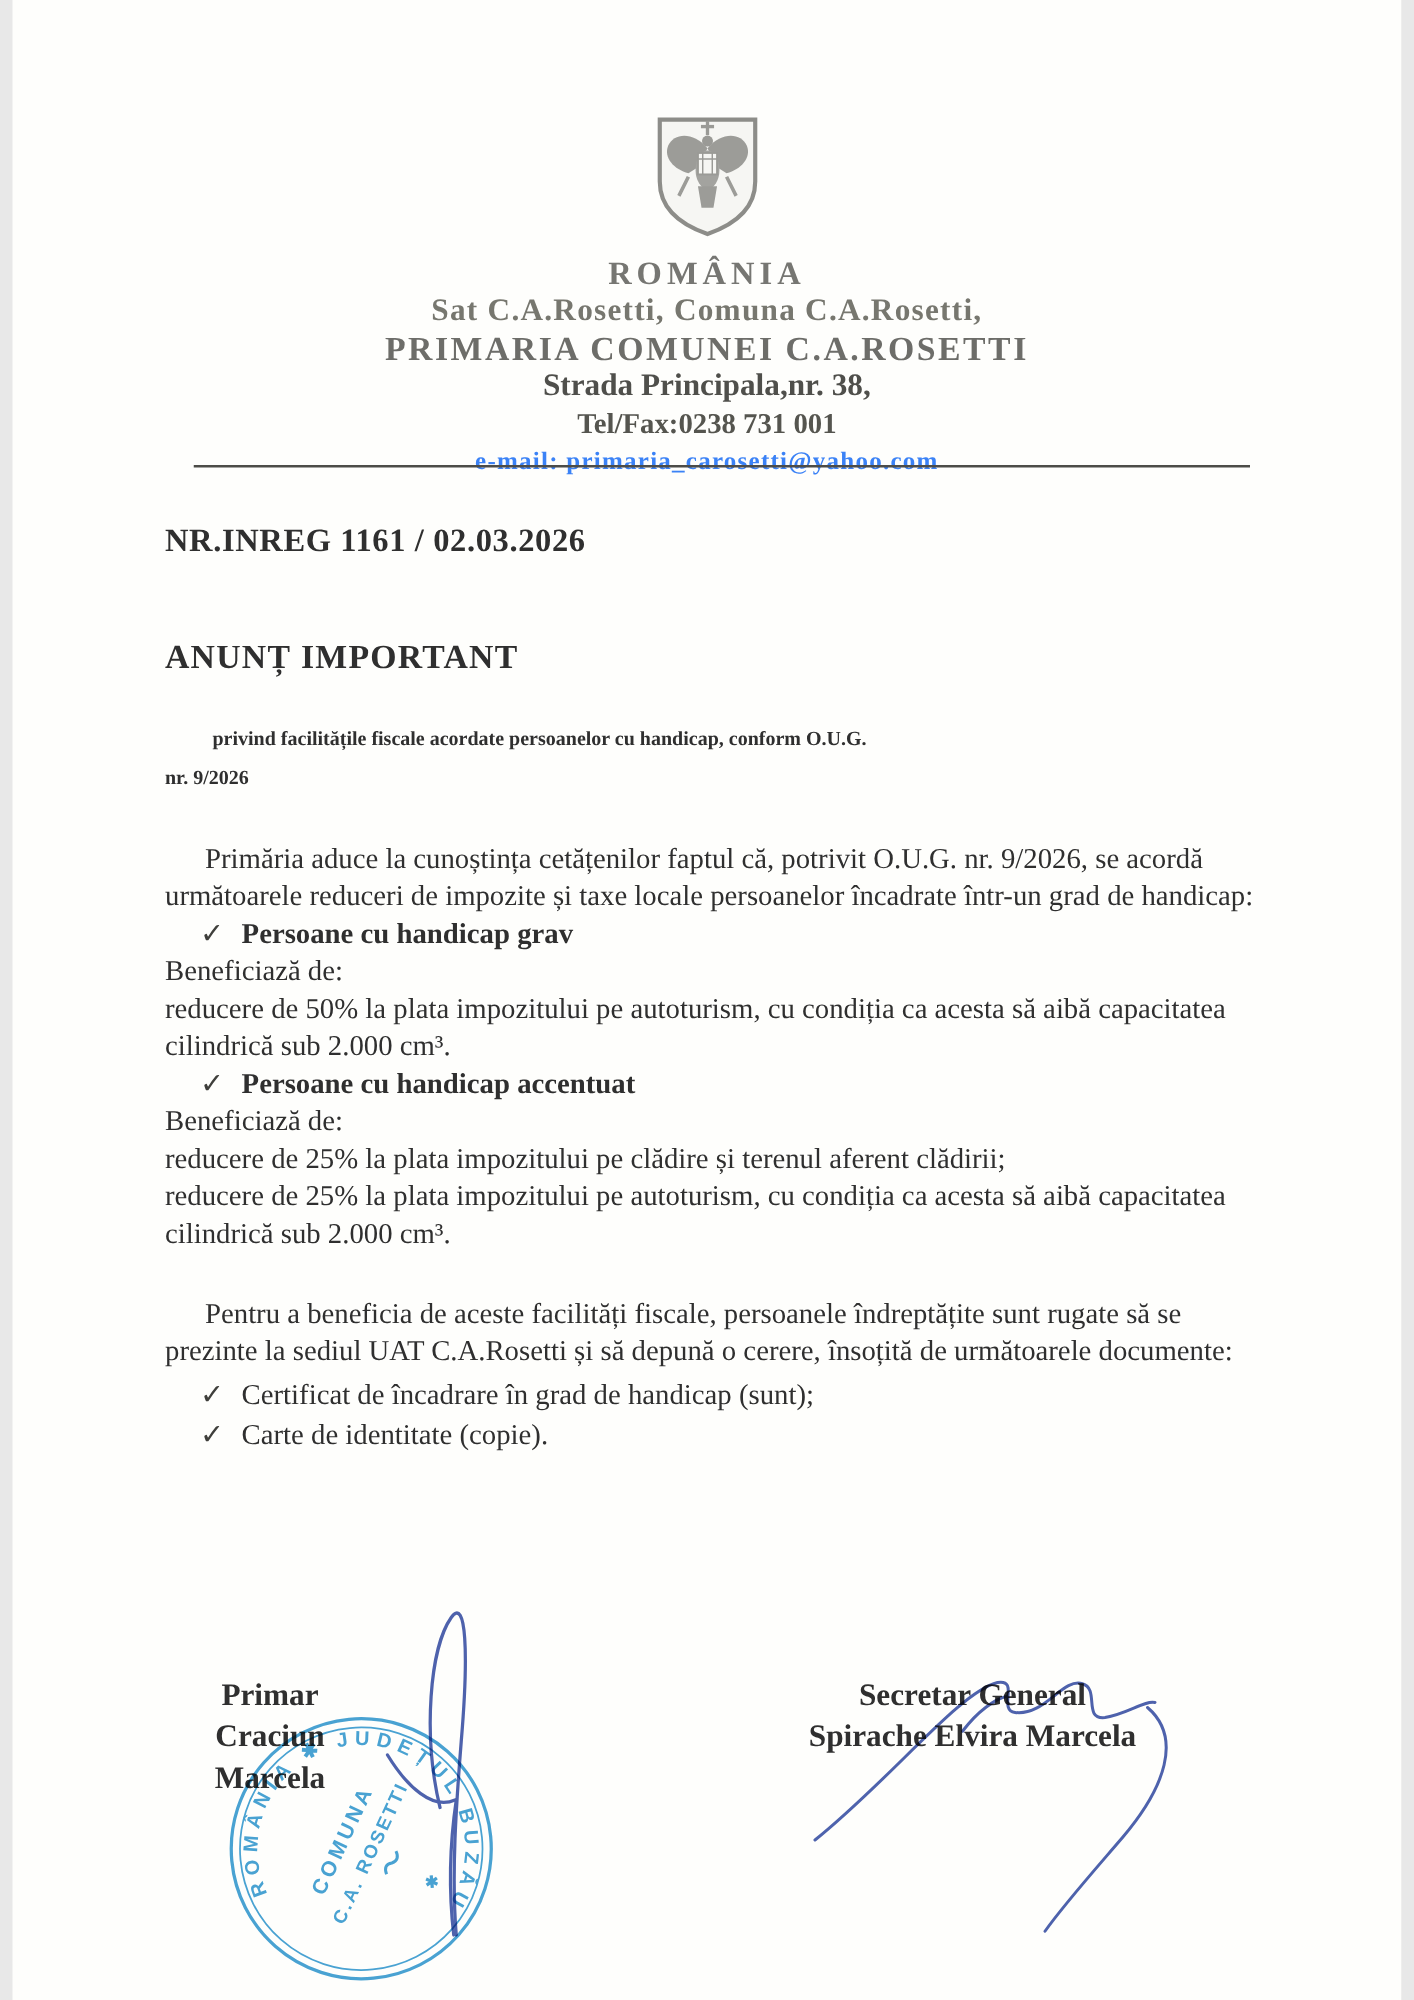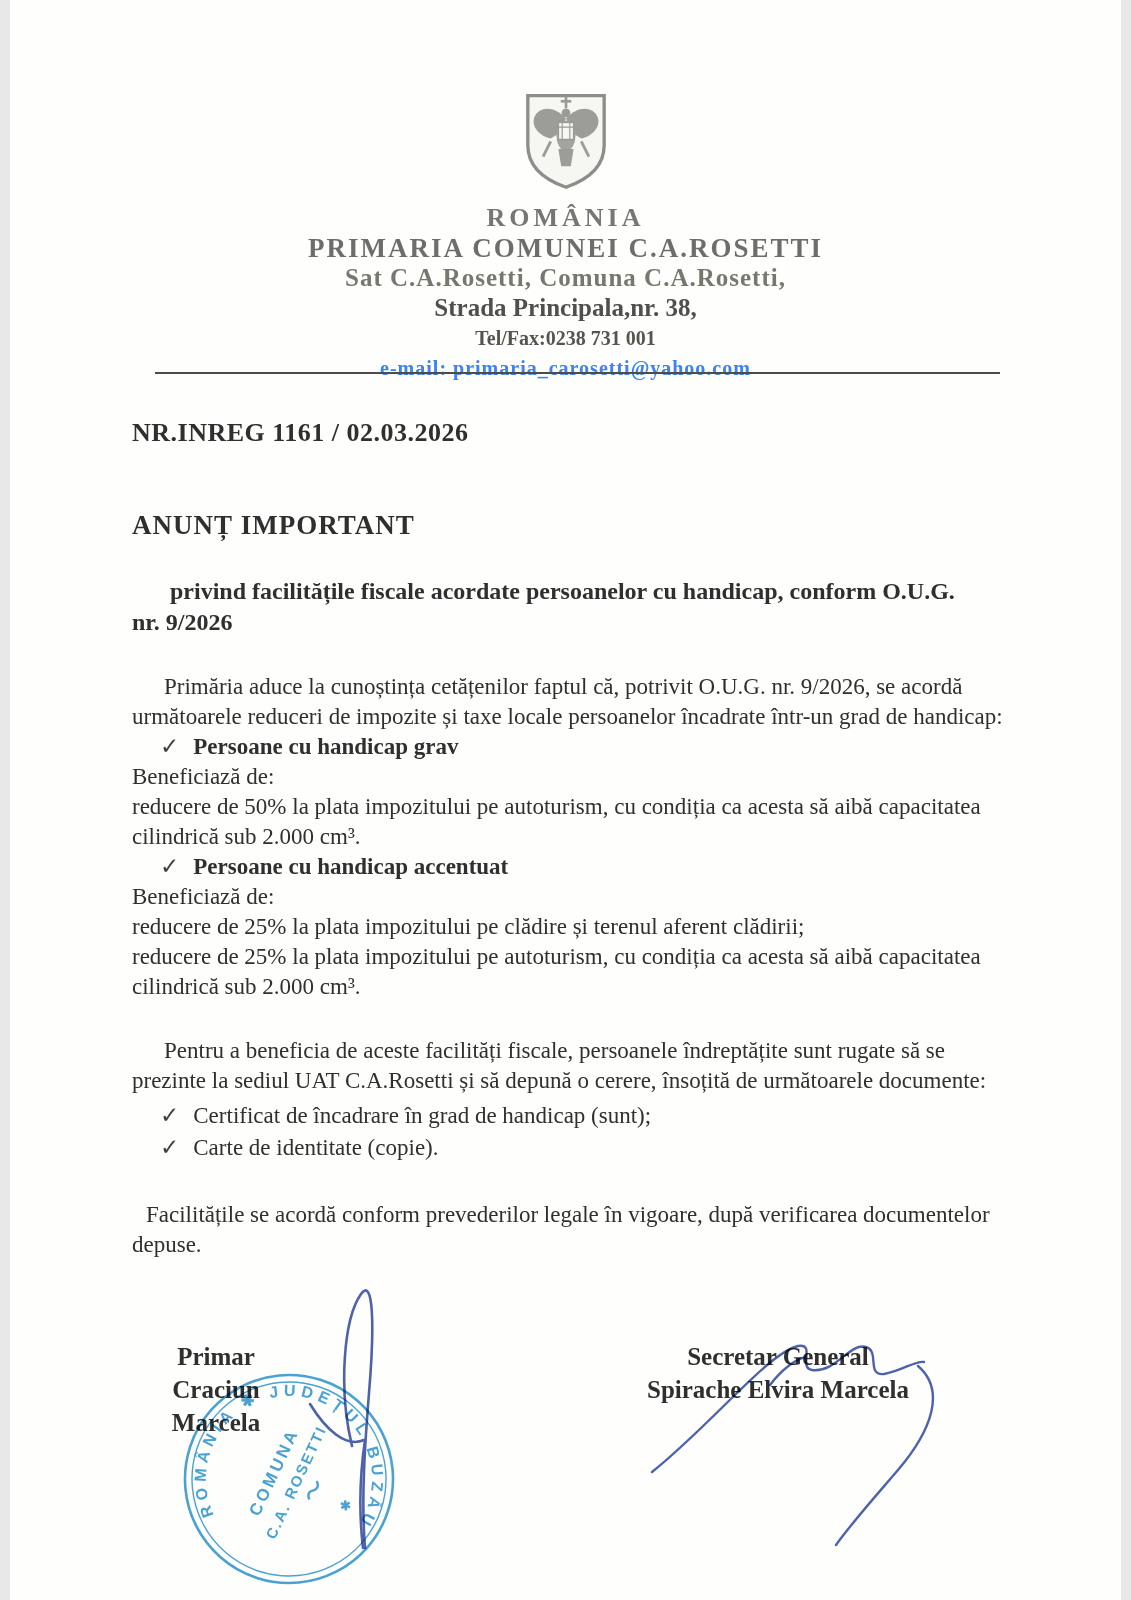--- a/index.html
+++ b/index.html
@@ -13,28 +13,28 @@
     overflow:hidden;
   }
   
   .letterhead{position:absolute;top:0;left:0;width:100%;text-align:center;}
   .coa{margin-top:88px;}
   .h-line{line-height:30px;font-weight:bold;}
   .h-country{margin-top:6px;font-size:26px;letter-spacing:4px;color:#767672;}
   .h-inst{font-size:27px;letter-spacing:2px;color:#6d6d69;}
   .h-addr1{font-size:25px;letter-spacing:1px;color:#77776f;}
   .h-addr2{font-size:25px;color:#4f4f4b;}
-  .h-tel{font-size:20px;color:#55554f;}
+  .h-tel{font-size:23px;color:#55554f;}
   .h-mail{font-size:20px;letter-spacing:1px;color:#3b82f6;}
   .h-rule{position:absolute;left:145px;top:372px;width:845px;border-top:2.5px solid #4c4c48;}
   
   .content{position:absolute;left:122px;top:418px;width:890px;font-size:23px;line-height:30px;}
   .reg{font-weight:bold;font-size:26px;letter-spacing:.5px;}
   .doc-title{margin-top:62px;font-weight:bold;font-size:27px;letter-spacing:1px;}
-  .subtitle{margin-top:36px;font-weight:bold;font-size:24px;text-indent:38px;line-height:31px;}
+  .subtitle{margin-top:36px;font-weight:bold;font-size:16px;text-indent:38px;line-height:31px;}
   p{margin:0;}
   .para{margin-top:34px;text-indent:32px;}
   .check-row{display:flex;align-items:baseline;padding-left:28px;}
   .check{color:#3f3f3b;font-size:23px;margin-right:14px;}
   .check-head{font-weight:bold;}
   .closing{margin-top:36px;text-indent:14px;}
   .doc-items{margin-top:4px;}
   .doc-items .check-row{line-height:32px;}
   
   .sig-block{position:absolute;font-weight:bold;font-size:25px;line-height:33px;z-index:2;}
@@ -59,22 +59,22 @@
       <circle cx="60" cy="26" r="4.6" fill="#9a9a96"></circle>
       <path d="M60 32 C48 18 32 19 27 30 C23 40 32 50 44 53 L52 48 Z" fill="#9c9c98"></path>
       <path d="M60 32 C72 18 88 19 93 30 C97 40 88 50 76 53 L68 48 Z" fill="#9c9c98"></path>
       <ellipse cx="60" cy="50" rx="10" ry="16" fill="#a3a39f"></ellipse>
       <path d="M52 64 L68 64 L65 82 L55 82 Z" fill="#9c9c98"></path>
       <path d="M44 56 L36 72 M76 56 L84 72" stroke="#9c9c98" stroke-width="3" fill="none"></path>
       <rect x="52" y="36" width="16" height="18" fill="#f6f6f3" stroke="#9a9a96" stroke-width="1.6"></rect>
       <path d="M52 41 h16 M56 36 v18 M64 36 v18" stroke="#9a9a96" stroke-width="1.2"></path>
     </svg>
     <div class="h-line h-country">ROMÂNIA</div>
+    <div class="h-line h-addr1">Sat C.A.Rosetti, Comuna C.A.Rosetti,</div>
     <div class="h-line h-inst">PRIMARIA COMUNEI C.A.ROSETTI</div>
-    <div class="h-line h-addr1">Sat C.A.Rosetti, Comuna C.A.Rosetti,</div>
     <div class="h-line h-addr2">Strada Principala,nr. 38,</div>
     <div class="h-line h-tel">Tel/Fax:0238 731 001</div>
     <div class="h-line h-mail">e-mail: primaria_carosetti@yahoo.com</div>
   </div>
   <div class="h-rule"></div>
 
   <div class="content">
     <div class="reg">NR.INREG 1161 / 02.03.2026</div>
 
     <div class="doc-title">ANUNȚ IMPORTANT</div>
@@ -104,21 +104,20 @@
       <div class="check-row">
         <span class="check">✓</span>
         <span>Certificat de încadrare în grad de handicap (sunt);</span>
       </div>
       <div class="check-row">
         <span class="check">✓</span>
         <span>Carte de identitate (copie).</span>
       </div>
     </div>
 
-    <p class="closing">Facilitățile se acordă conform prevederilor legale în vigoare, după verificarea documentelor depuse.</p>
   </div>
 
   <div class="sig-block sig-left">
     <div>Primar</div>
     <div>Craciun Marcela</div>
   </div>
   <div class="sig-block sig-right">
     <div>Secretar General</div>
     <div>Spirache Elvira Marcela</div>
   </div>

